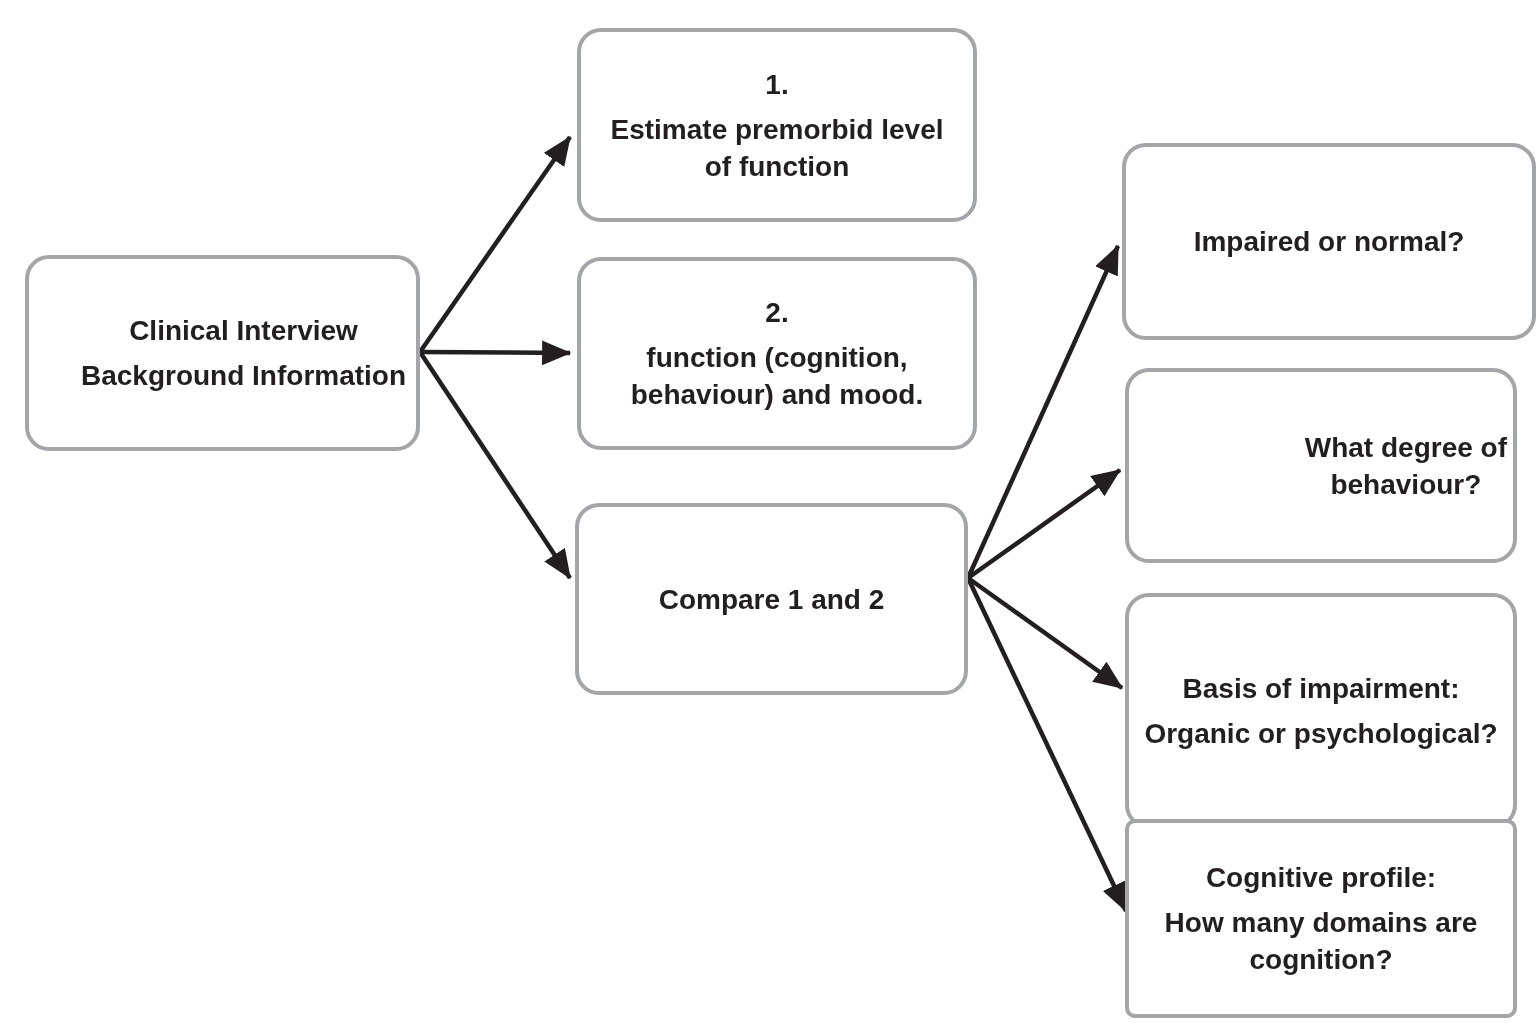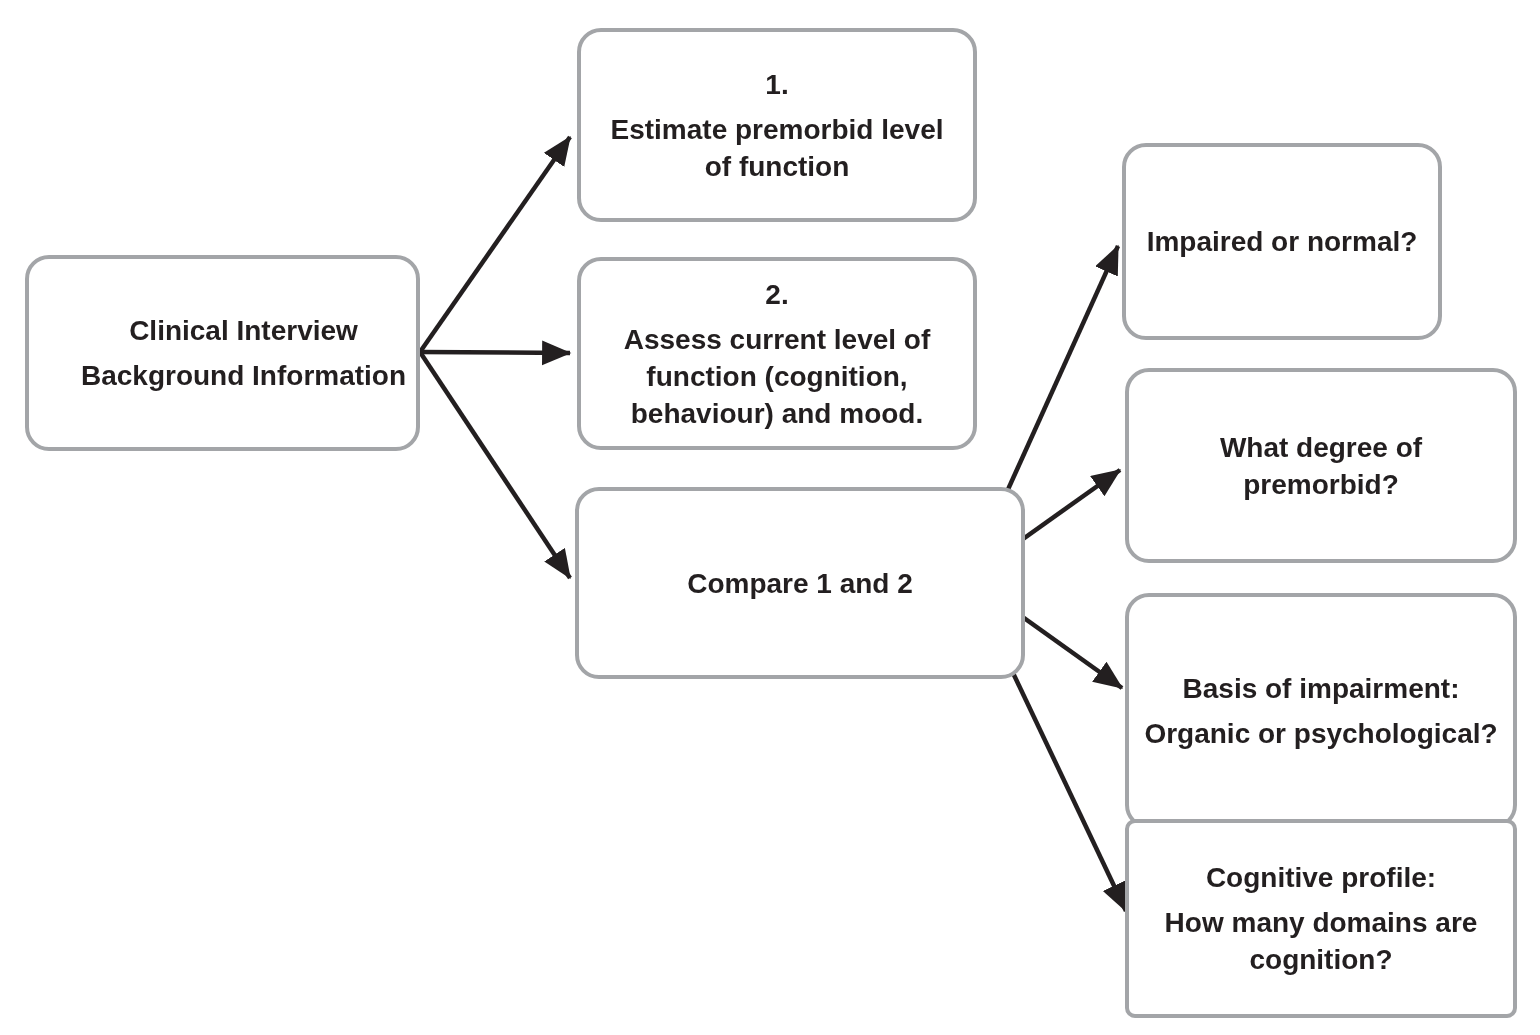--- a/index.html
+++ b/index.html
@@ -45,23 +45,23 @@
     font-size: 28px;
     padding: 6px;
   }
   .para + .para { margin-top: 8px; }
   .tline { line-height: 37px; white-space: nowrap; }
 
   
   #node-source   { left: 25px;   top: 255px; width: 395px; height: 196px; padding-left: 48px; }
   #node-step1    { left: 577px;  top: 28px;  width: 400px; height: 194px; }
   #node-step2    { left: 577px;  top: 257px; width: 400px; height: 193px; }
-  #node-compare  { left: 575px;  top: 487px; width: 450px; height: 192px; text-align: center; }
-  #node-outcome1 { left: 1122px; top: 143px; width: 320px; height: 197px; }
-  #node-outcome2 { left: 1125px; top: 368px; width: 392px; height: 195px; }
+  #node-compare  { left: 575px;  top: 503px; width: 393px; height: 192px; text-align: center; }
+  #node-outcome1 { left: 1122px; top: 143px; width: 414px; height: 197px; }
+  #node-outcome2 { left: 1125px; top: 368px; width: 392px; height: 195px; align-items: flex-end; }
   #node-outcome3 { left: 1125px; top: 593px; width: 392px; height: 236px; }
   #node-outcome4 { left: 1125px; top: 819px; width: 392px; height: 199px; border-radius: 10px; }
 </style>
 </head>
 <body>
 
 <div class="canvas">
 
   <svg class="arrow-layer" viewBox="0 0 1540 1035" xmlns="http://www.w3.org/2000/svg">
     <defs>
@@ -95,42 +95,41 @@
       <div class="tline">Estimate premorbid level</div>
       <div class="tline">of function</div>
     </div>
   </div>
 
   <div class="node" id="node-step2">
     <div class="para">
       <div class="tline">2.</div>
     </div>
     <div class="para">
-      <div class="tline">Assess current level of</div>
       <div class="tline">function (cognition,</div>
       <div class="tline">behaviour) and mood.</div>
     </div>
   </div>
 
   <div class="node" id="node-compare">
     <div class="para">
       <div class="tline">Compare 1 and 2</div>
     </div>
   </div>
 
   <div class="node" id="node-outcome1">
     <div class="para">
       <div class="tline">Impaired or normal?</div>
     </div>
   </div>
 
   <div class="node" id="node-outcome2">
     <div class="para">
       <div class="tline">What degree of</div>
-      <div class="tline">premorbid?</div>
+      <div class="tline">behaviour?</div>
     </div>
   </div>
 
   <div class="node" id="node-outcome3">
     <div class="para">
       <div class="tline">Basis of impairment:</div>
     </div>
     <div class="para">
       <div class="tline">Organic or psychological?</div>
     </div>

